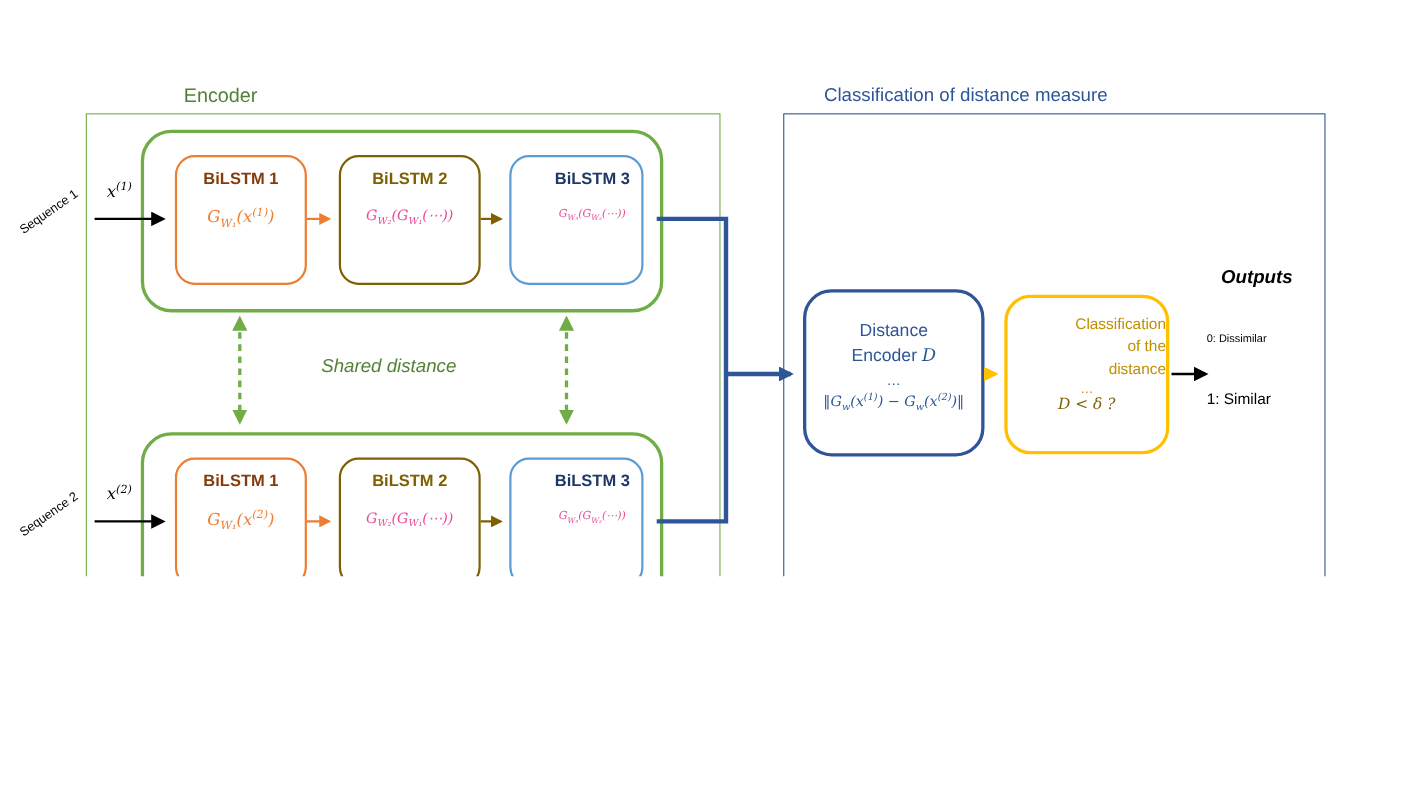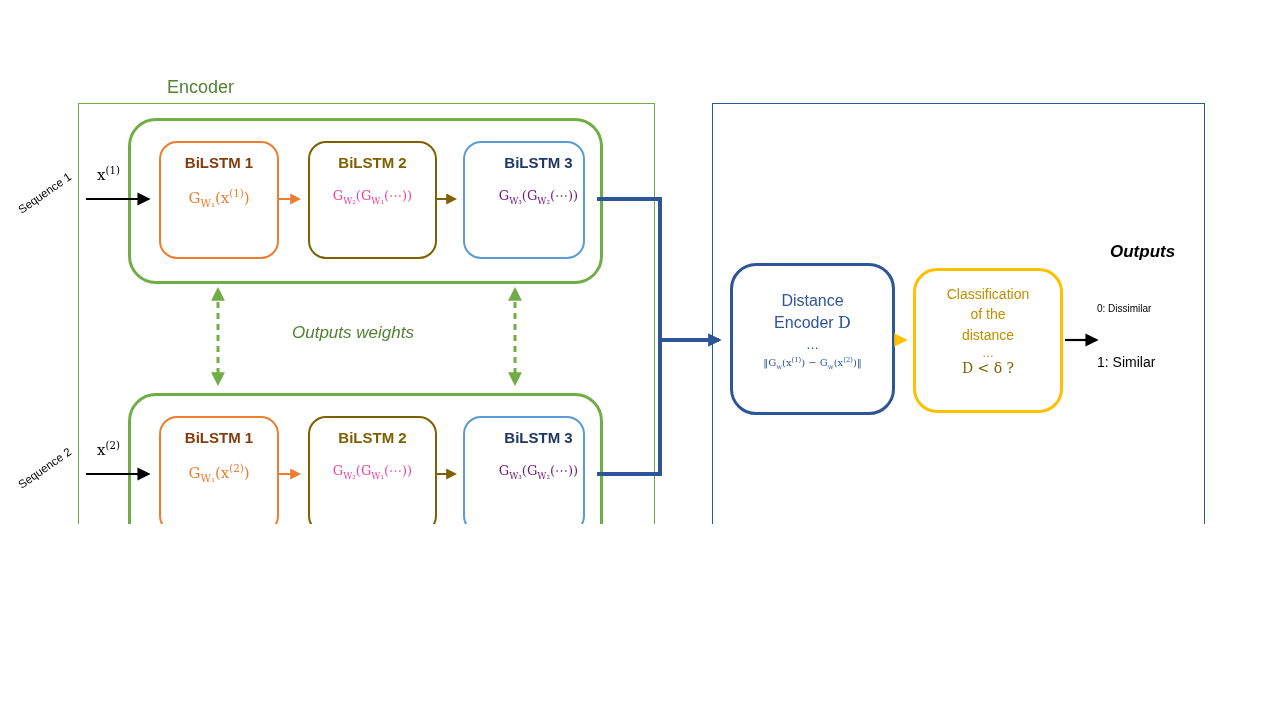--- a/index.html
+++ b/index.html
@@ -26,63 +26,64 @@
   
   .block{position:absolute;height:118px;border-radius:18px;background:#fff;text-align:center;box-sizing:border-box;}
   .blk-1{left:28px;top:20px;width:120px;border:2.5px solid #ED7D31;}
   .blk-2{left:177px;top:20px;width:129px;border:2.5px solid #7F6000;}
   .blk-3{left:332px;top:20px;width:122px;border:2.5px solid #5B9BD5;padding-left:29px;}
   .blk-title{margin-top:11px;font-weight:bold;font-size:15px;}
   .t-orange{color:#843C0C;}
   .t-olive{color:#7F6000;}
   .t-navy{color:#1F3864;}
   .blk-formula{margin-top:17px;}
-  .math{font-family:"DejaVu Serif",serif;}
+  .math{font-family:"DejaVu Serif",serif;font-style:italic;}
   .math sub,.math sup{font-size:68%;}
   .f-orange{color:#ED7D31;font-size:15px;}
   .f-olive{color:#ec4899;font-size:13px;}
-  .f-dark{color:#701a75;font-size:13px;}
+  .f-dark{color:#ec4899;font-size:10px;}
 
   
   .seq-label{font-size:11.5px;color:#000;transform:rotate(-35deg);white-space:nowrap;}
   .seq-1{left:14px;top:187px;}
   .seq-2{left:14px;top:462px;}
   .input-math{font-size:15px;color:#000;}
   .input-1{left:97px;top:165px;}
   .input-2{left:97px;top:440px;}
 
   
   .distance-box{left:730px;top:263px;width:165px;height:152px;border:3px solid #2E5597;border-radius:26px;
                 box-sizing:border-box;text-align:center;color:#2E5597;padding-top:24px;background:#fff;}
   .distance-box .big{font-size:16px;line-height:1.4;}
   .distance-box .dots{font-size:13px;line-height:1.2;margin-top:2px;}
-  .distance-box .small-formula{font-size:10px;margin-top:4px;}
+  .distance-box .small-formula{font-size:13px;margin-top:4px;}
 
   
   .decision-box{left:913px;top:268px;width:150px;height:145px;border:3px solid #FFC000;border-radius:24px;
                 box-sizing:border-box;text-align:center;color:#BF8F00;padding-top:13px;background:#fff;}
-  .decision-box .line{font-size:14px;line-height:1.45;}
+  .decision-box .line{font-size:14px;line-height:1.45;text-align:right;}
   .decision-box .dots{font-size:12px;line-height:1.1;margin-top:2px;}
   .decision-box .condition{font-size:14px;margin-top:0;color:#7F6000;}
 
   
   .outputs-title{left:1110px;top:242px;font-size:17px;font-style:italic;font-weight:600;color:#000;}
   .out-0{left:1097px;top:303px;font-size:10px;color:#000;}
   .out-1{left:1097px;top:354px;font-size:14px;color:#000;}
 </style>
 </head>
 <body>
 
 <div class="stage">
 
   <div class="abs encoder-region"></div>
   <div class="abs cls-region"></div>
 
   <div class="abs encoder-title">Encoder</div>
-  <div class="abs shared-weights">Outputs weights</div>
+  <div class="abs cls-title">Classification of distance measure</div>
+  <div class="abs shared-weights">Shared distance</div>
 
   <div class="branch branch-1">
     <div class="block blk-1">
       <div class="blk-title t-orange">BiLSTM 1</div>
       <div class="blk-formula math f-orange">G<sub>W₁</sub>(x<sup>(1)</sup>)</div>
     </div>
     <div class="block blk-2">
       <div class="blk-title t-olive">BiLSTM 2</div>
       <div class="blk-formula math f-olive">G<sub>W₂</sub>(G<sub>W₁</sub>(⋯))</div>
     </div>

